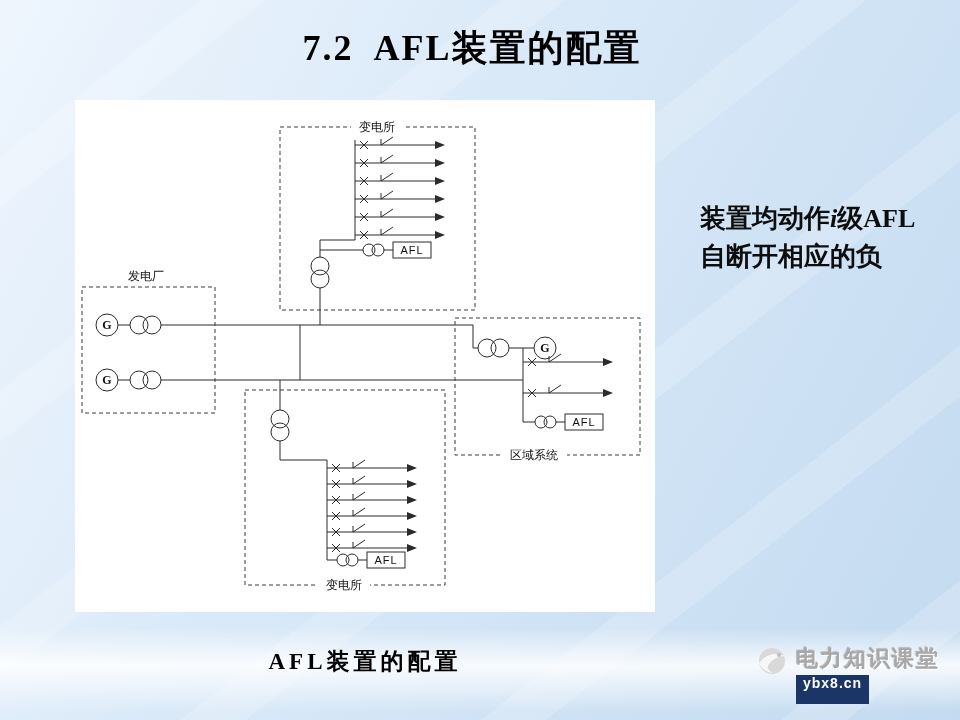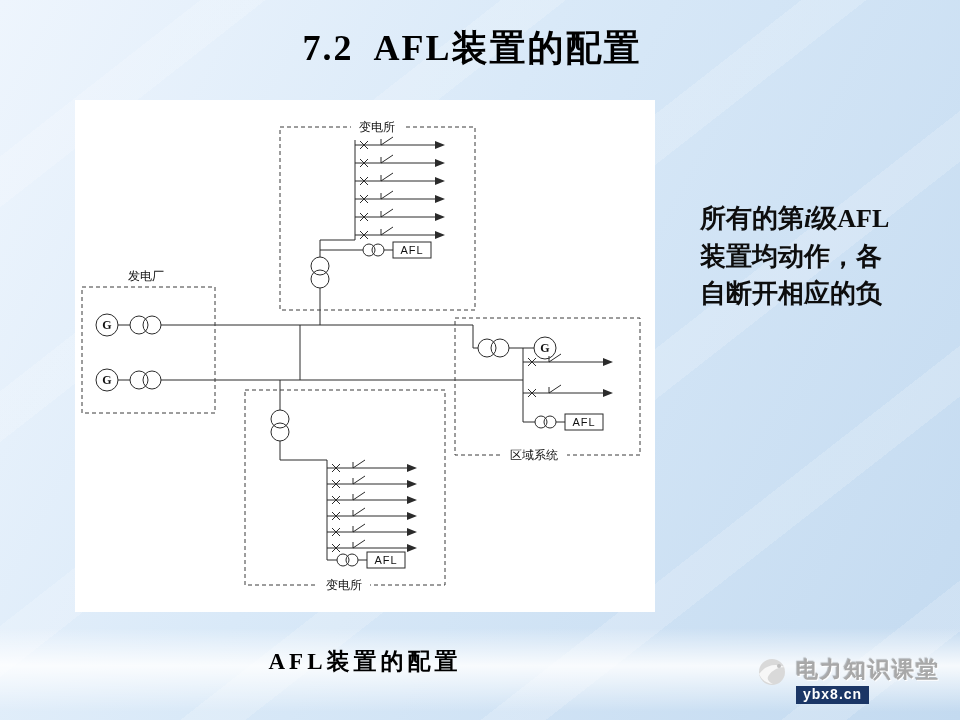--- a/index.html
+++ b/index.html
@@ -53,21 +53,21 @@
     display:flex; align-items:flex-start; gap:7px;text-align:right;
   }
   .wm-txt { display:flex; flex-direction:column; }
   .brand {
     font-size:22px; font-weight:700; color:#a8a8a8; letter-spacing:2px;
     text-shadow:1px 1px 0 rgba(255,255,255,.95), -1px -1px 1px rgba(0,0,0,.28);
   }
   .site {
     align-self:flex-start; margin-top:1px;
     background:#1b3666; color:#fff; font-weight:700; font-size:14px;
-    padding:0 7px 2px; letter-spacing:1px;
+    padding:0 7px 13px; letter-spacing:1px;
   }
   
   .dash { stroke:#3a3a3a; stroke-dasharray:4 3; fill:none; }
   .svg-label {
     font-family:"Liberation Sans","DejaVu Sans",sans-serif;
     font-size:12px; fill:#111; stroke:none;
   }
   .afl-text {
     font-family:"Liberation Sans","DejaVu Sans",sans-serif;
     font-size:11px; letter-spacing:1px; fill:#111; stroke:none;
@@ -194,22 +194,21 @@
           <text class="afl-text" x="311" y="464" text-anchor="middle">AFL</text>
           <rect x="243" y="478" width="52" height="14" fill="#fff" stroke="none"></rect>
           <text class="svg-label" x="269" y="489" text-anchor="middle">变电所</text>
         </g>
 
       </g>
     </svg>
   </div>
 
   <div class="sidetext">
-    <div><span>所有的第</span><span class="m">i</span><span>级AFL</span></div>
-    <div><span>装置均动作，各</span></div>
+    <div><span>装置均动作</span><span class="m">i</span><span>级AFL</span></div>
     <div><span>自断开相应的负</span></div>
   </div>
 
   <div class="caption">AFL装置的配置</div>
 
   <div class="watermark">
     <svg width="34" height="34" viewBox="0 0 34 34">
       <circle cx="17" cy="17" r="13" fill="#d9d9d9"></circle>
       <path d="M4 19 Q 14 6 30 12 Q 20 12 14 20 Q 10 25 18 29 Q 8 28 4 19 Z" fill="#f7f7f7"></path>
       <circle cx="24" cy="11" r="2" fill="#bfbfbf"></circle>

